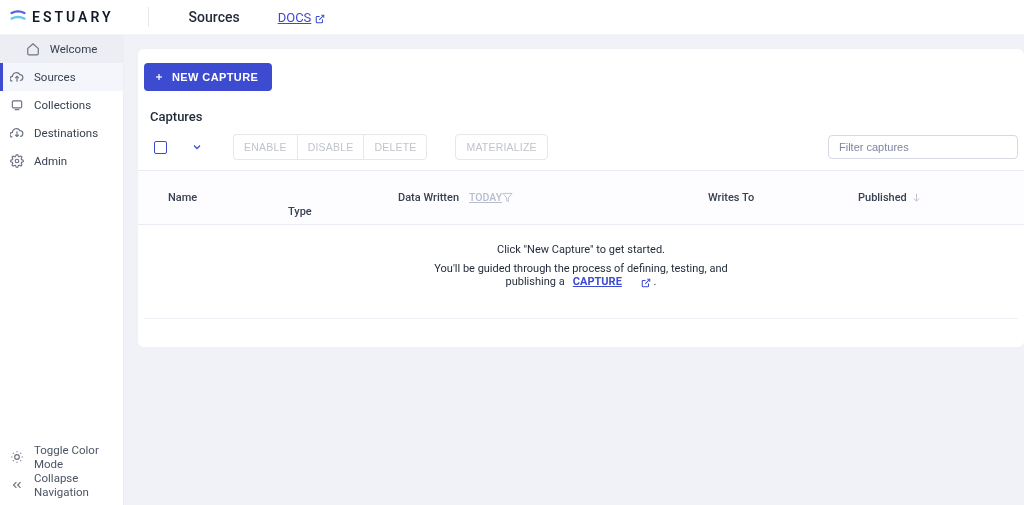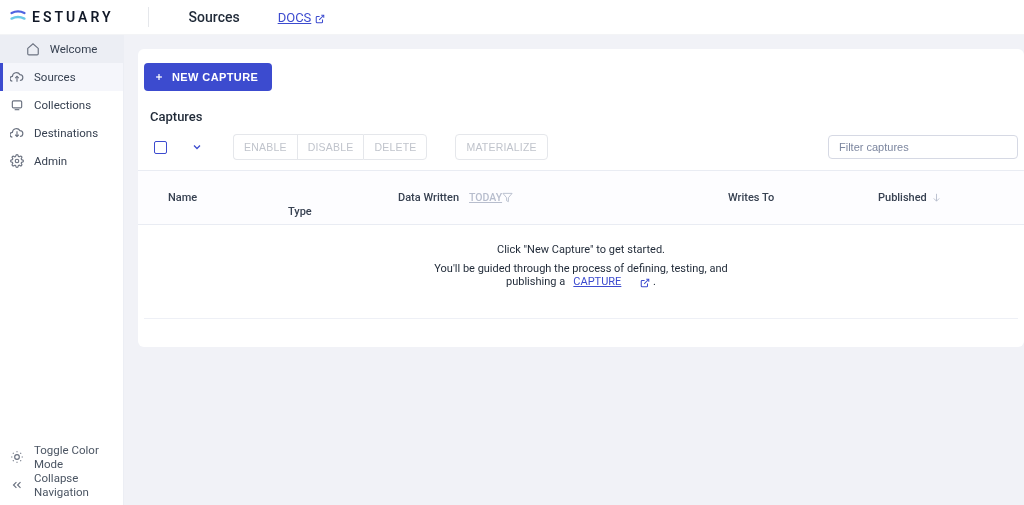--- a/index.html
+++ b/index.html
@@ -198,21 +198,21 @@
     border-bottom: 1px solid #e9ecf3;
     background: #fdfdff;
     padding: 6px 6px 6px 30px;
     font-size: 11px;
     color: #374151;
     font-weight: 500;
   }
   .col-name { width: 120px; }
   .col-type { width: 110px; margin-top: 28px; }
   .col-written { width: 310px; display: inline-flex; align-items: center; gap: 10px; }
-  .col-writesto { width: 150px; margin-left: 20px; }
+  .col-writesto { width: 150px; }
   .col-published { width: 110px; display: inline-flex; align-items: center; gap: 4px; }
 
   .range-pill {
     color: #b7bdcd;
     text-decoration: underline;
     font-size: 10.5px;
     display: inline-flex;
     align-items: center;
   }
   .filter-icon, .sort-icon { width: 11px; height: 11px; color: #b7bdcd; }
@@ -227,20 +227,21 @@
     margin: 0 6px;
   }
   .empty p { margin-bottom: 6px; }
   .empty .cap-link {
     color: #3c4bcf;
     text-decoration: underline;
     display: inline-flex;
     align-items: flex-end;
     gap: 19px;
     cursor: pointer;
+    font-weight: bold;
   }
 </style>
 </head>
 <body>
 
 <div class="topbar">
   <div class="logo">
     <span class="logo-mark">
       <svg viewBox="0 0 20 20" width="16" height="16">
         <path d="M2 5 Q10 1 18 5" stroke="#4f63e0" stroke-width="3" fill="none" stroke-linecap="round"></path>

